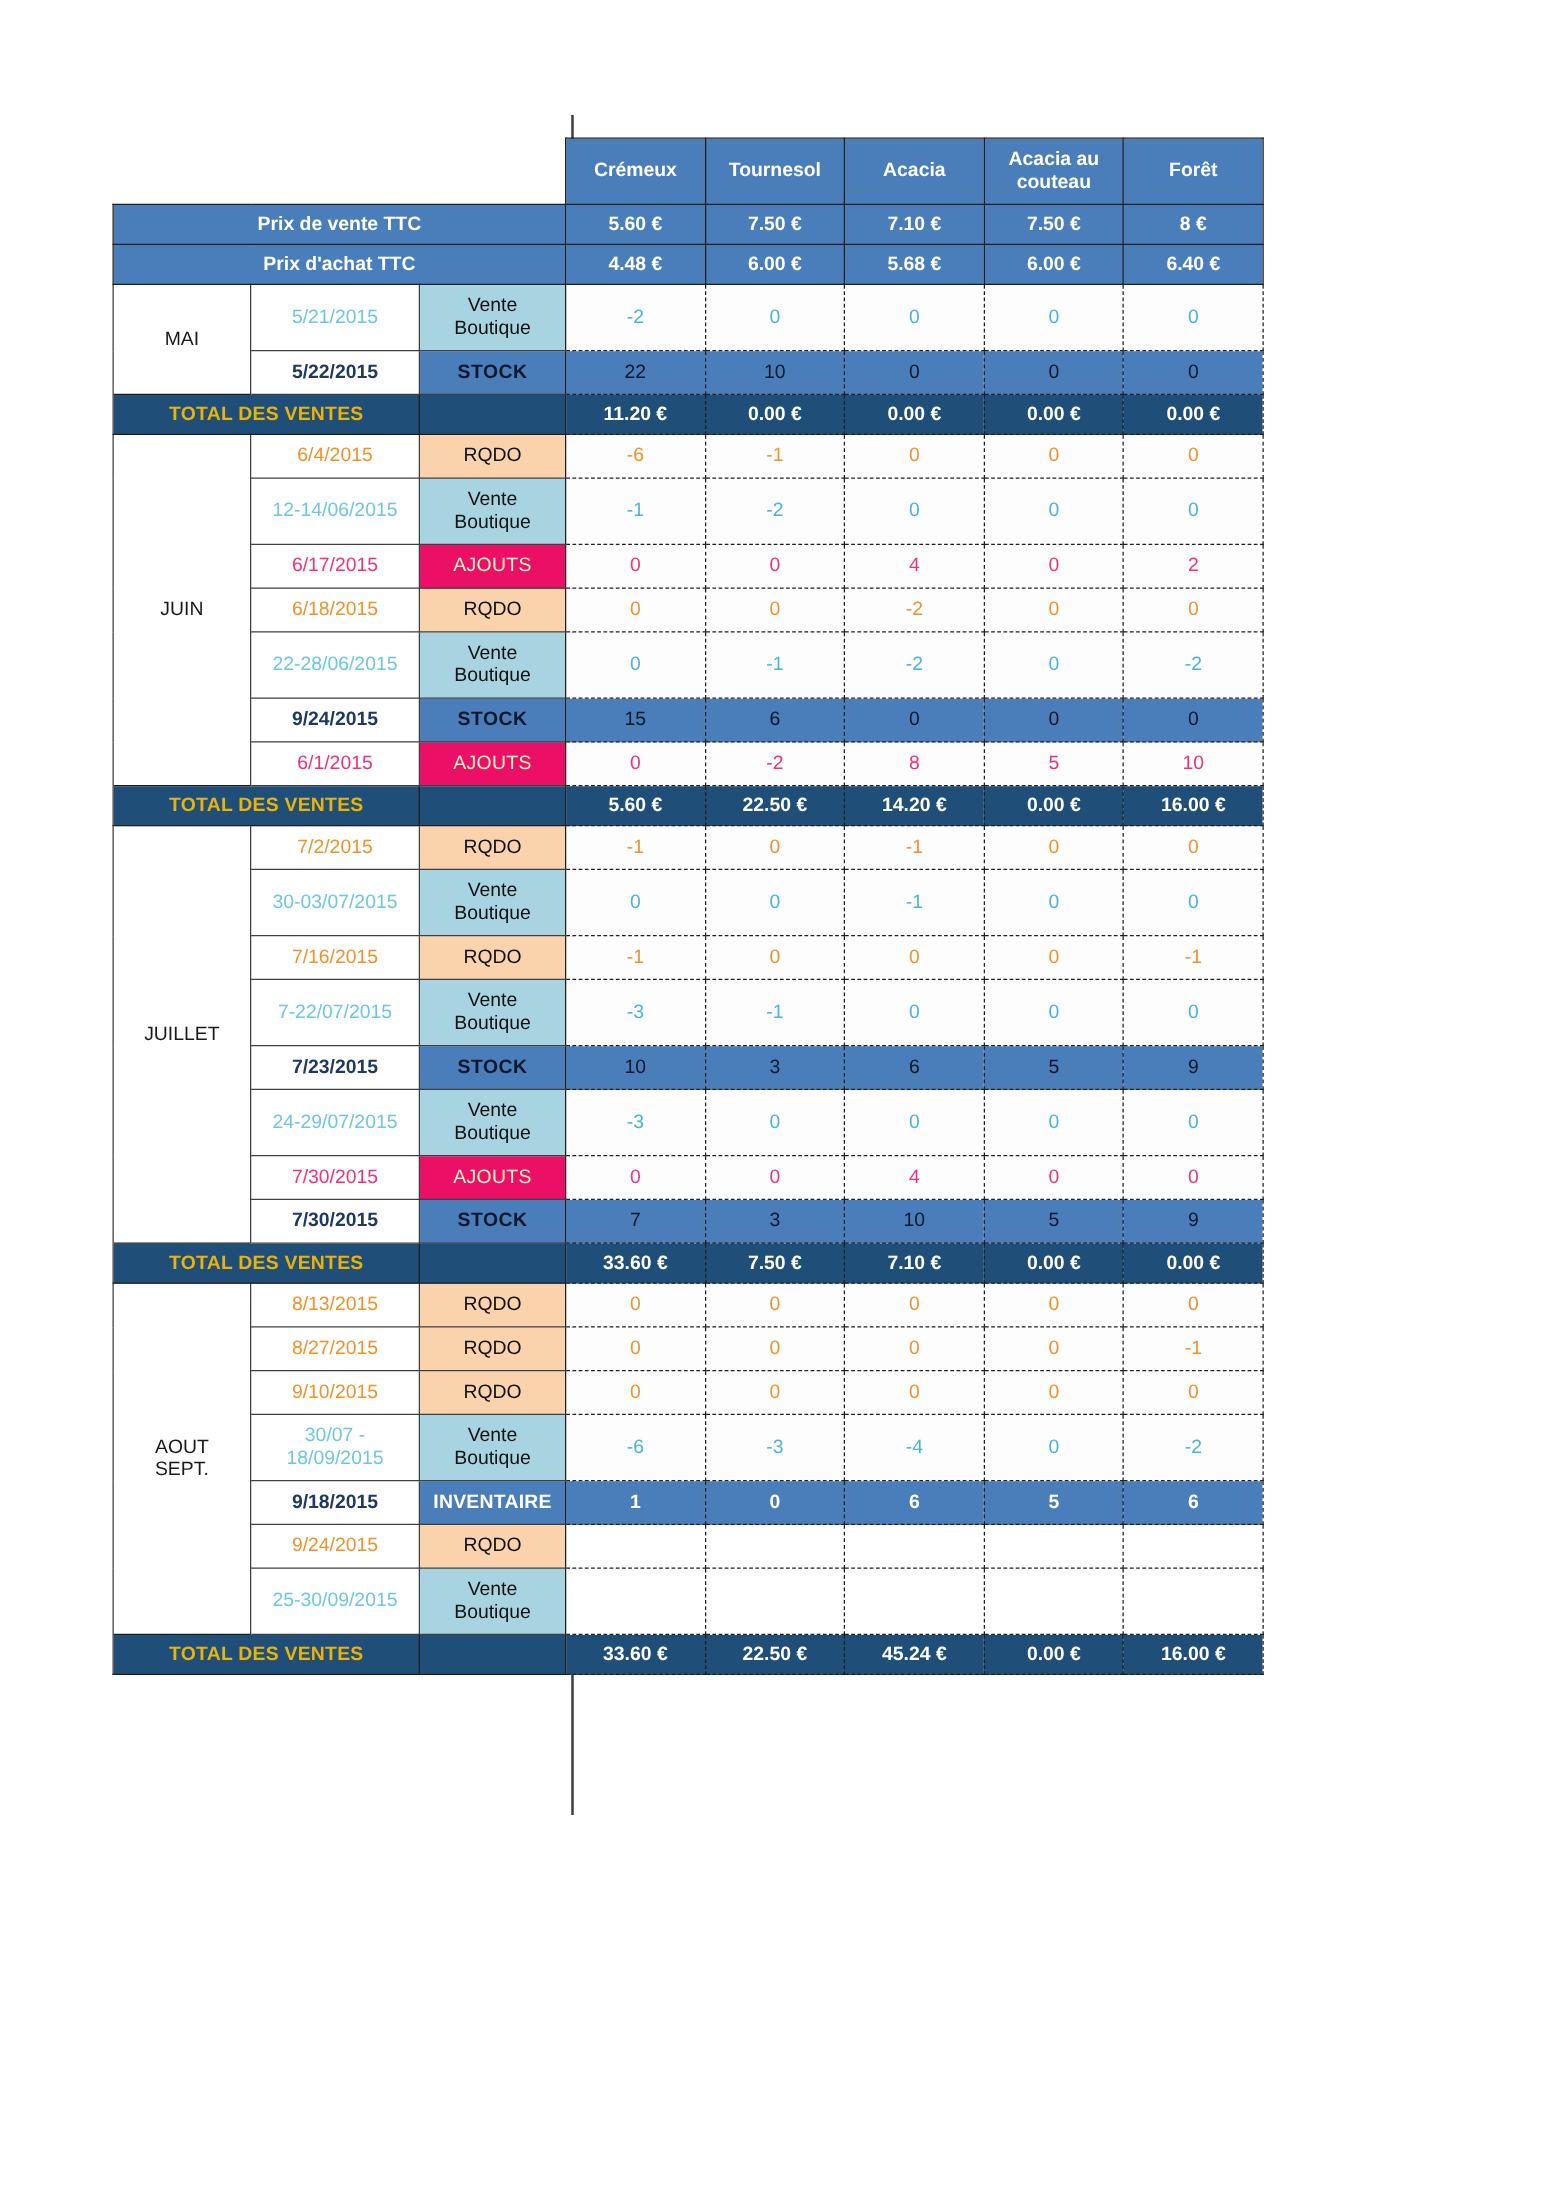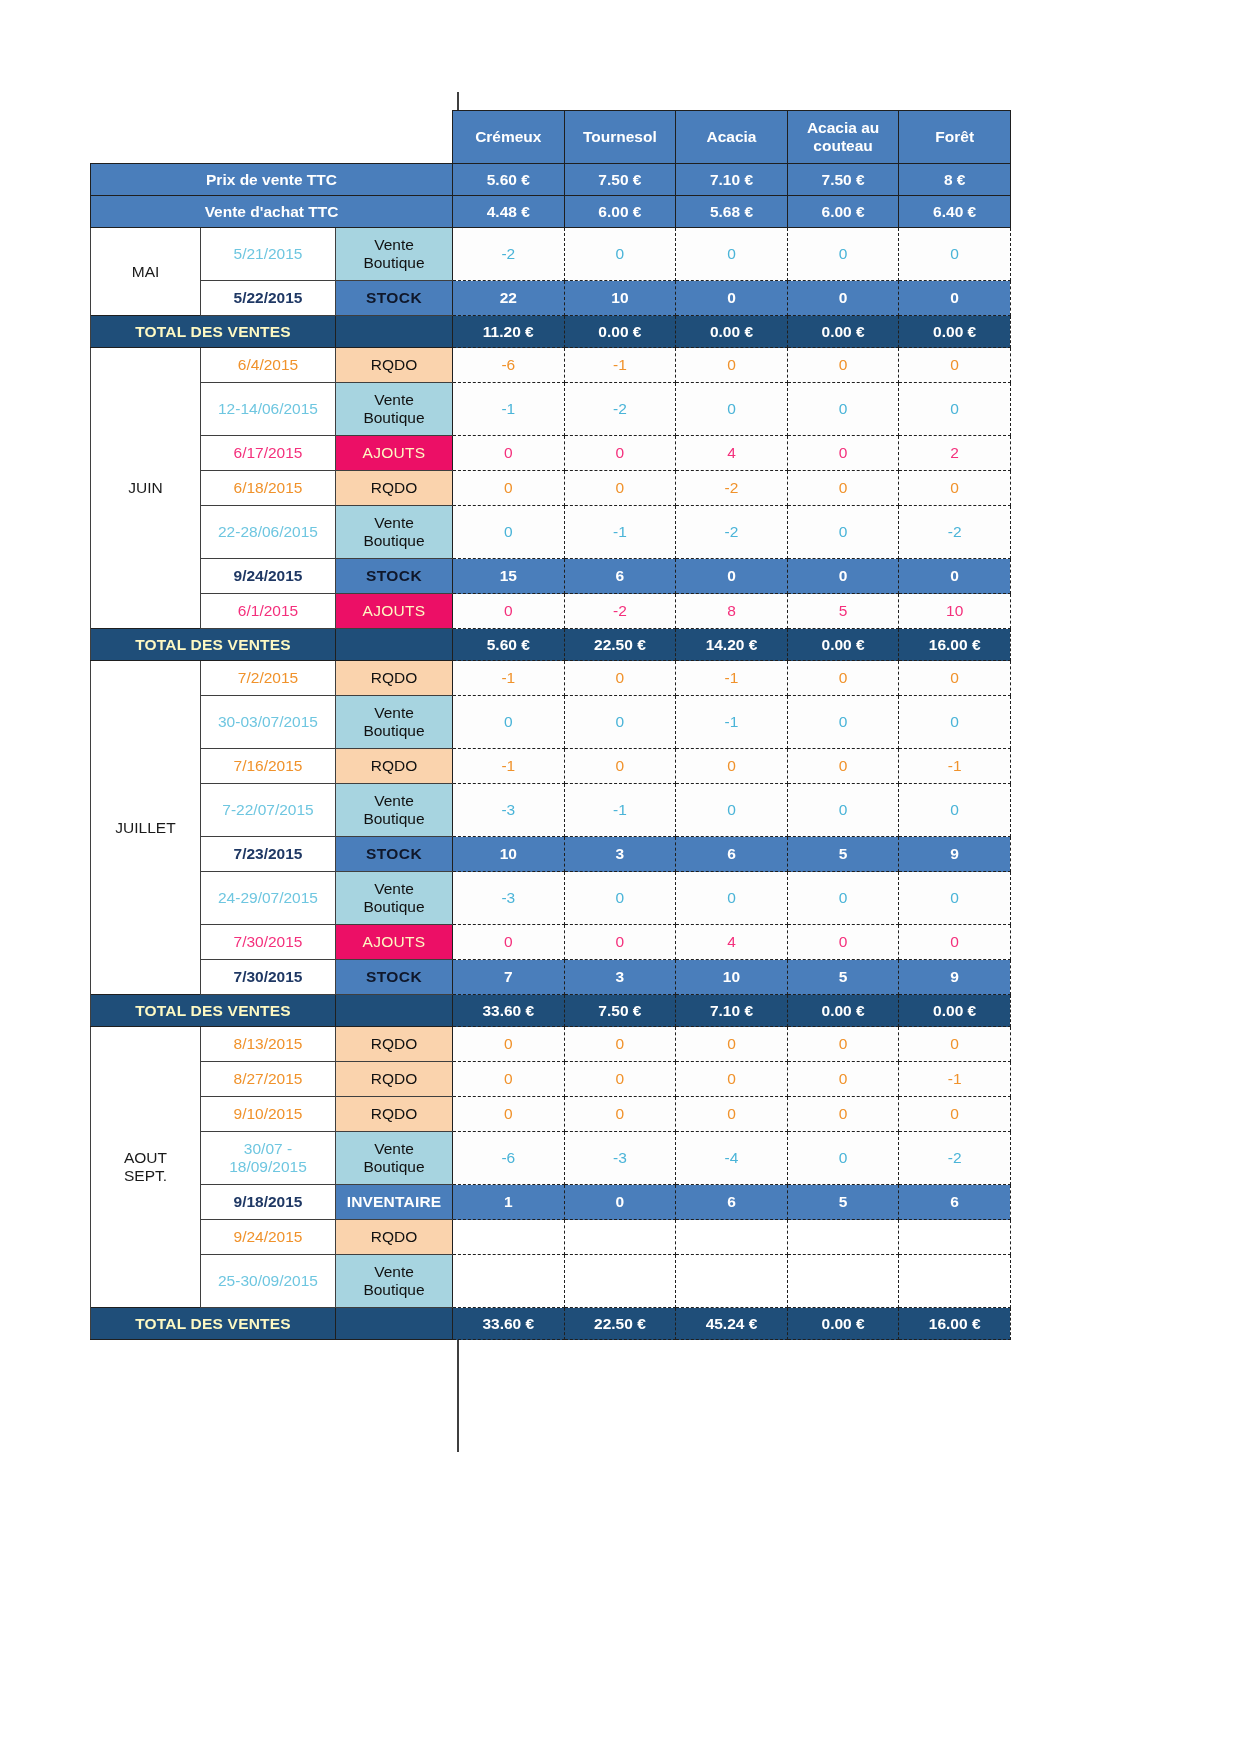--- a/index.html
+++ b/index.html
@@ -133,36 +133,36 @@
   .d-vente  { color: #6ec6e0; }
   .d-stock  { color: #1f3864; font-weight: bold; }
   .d-ajouts { color: #f4307c; }
   .d-rqdo   { color: #f0922b; }
   .d-inv    { color: #1f3864; font-weight: bold; }
 
   .v-vente  { color: #4ab4d8; }
   .v-rqdo   { color: #f0922b; }
   .v-ajouts { color: #f4307c; }
   .v-stock  {
-    background: #4a7ebb; color: #ffffff; font-weight: bold;
+    background: #4a7ebb; color: #0f172a; font-weight: normal;
     border-top: 1.6px dashed #1f1f1f;
     border-bottom: 1.6px dashed #1f1f1f;
     border-right: 1.6px dashed #1f1f1f;
   }
   .v-inv {
     background: #4a7ebb; color: #ffffff; font-weight: bold;
     border-top: 1.6px dashed #1f1f1f;
     border-bottom: 1.6px dashed #1f1f1f;
     border-right: 1.6px dashed #1f1f1f;
   }
   .v-empty { background: #ffffff; }
 
   .totalLabel {
     background: #1f4e79;
-    color: #fef9c3;
+    color: #eab308;
     font-weight: bold;
     font-size: 16px;
     letter-spacing: .2px;
     border-top: 1.6px solid #1f1f1f;
     border-bottom: 1.6px solid #1f1f1f;
     border-right: 1.6px solid #1f1f1f;
     border-left: 1.6px solid #3f3f3f;
     padding: 6px 2px;
   }
   .totalVal {
@@ -211,21 +211,21 @@
         </tr>
         <tr class="shortrow">
           <td class="priceLabel" colspan="3">Prix de vente TTC</td>
           <td class="priceVal">5.60 €</td>
           <td class="priceVal">7.50 €</td>
           <td class="priceVal">7.10 €</td>
           <td class="priceVal">7.50 €</td>
           <td class="priceVal">8 €</td>
         </tr>
         <tr class="shortrow">
-          <td class="priceLabel" colspan="3">Vente d'achat  TTC</td>
+          <td class="priceLabel" colspan="3">Prix d'achat  TTC</td>
           <td class="priceVal">4.48 €</td>
           <td class="priceVal">6.00 €</td>
           <td class="priceVal">5.68 €</td>
           <td class="priceVal">6.00 €</td>
           <td class="priceVal">6.40 €</td>
         </tr>
         <tr class="tallrow">
           <td class="month top" rowspan="2">
             <div>MAI</div>
           </td>

